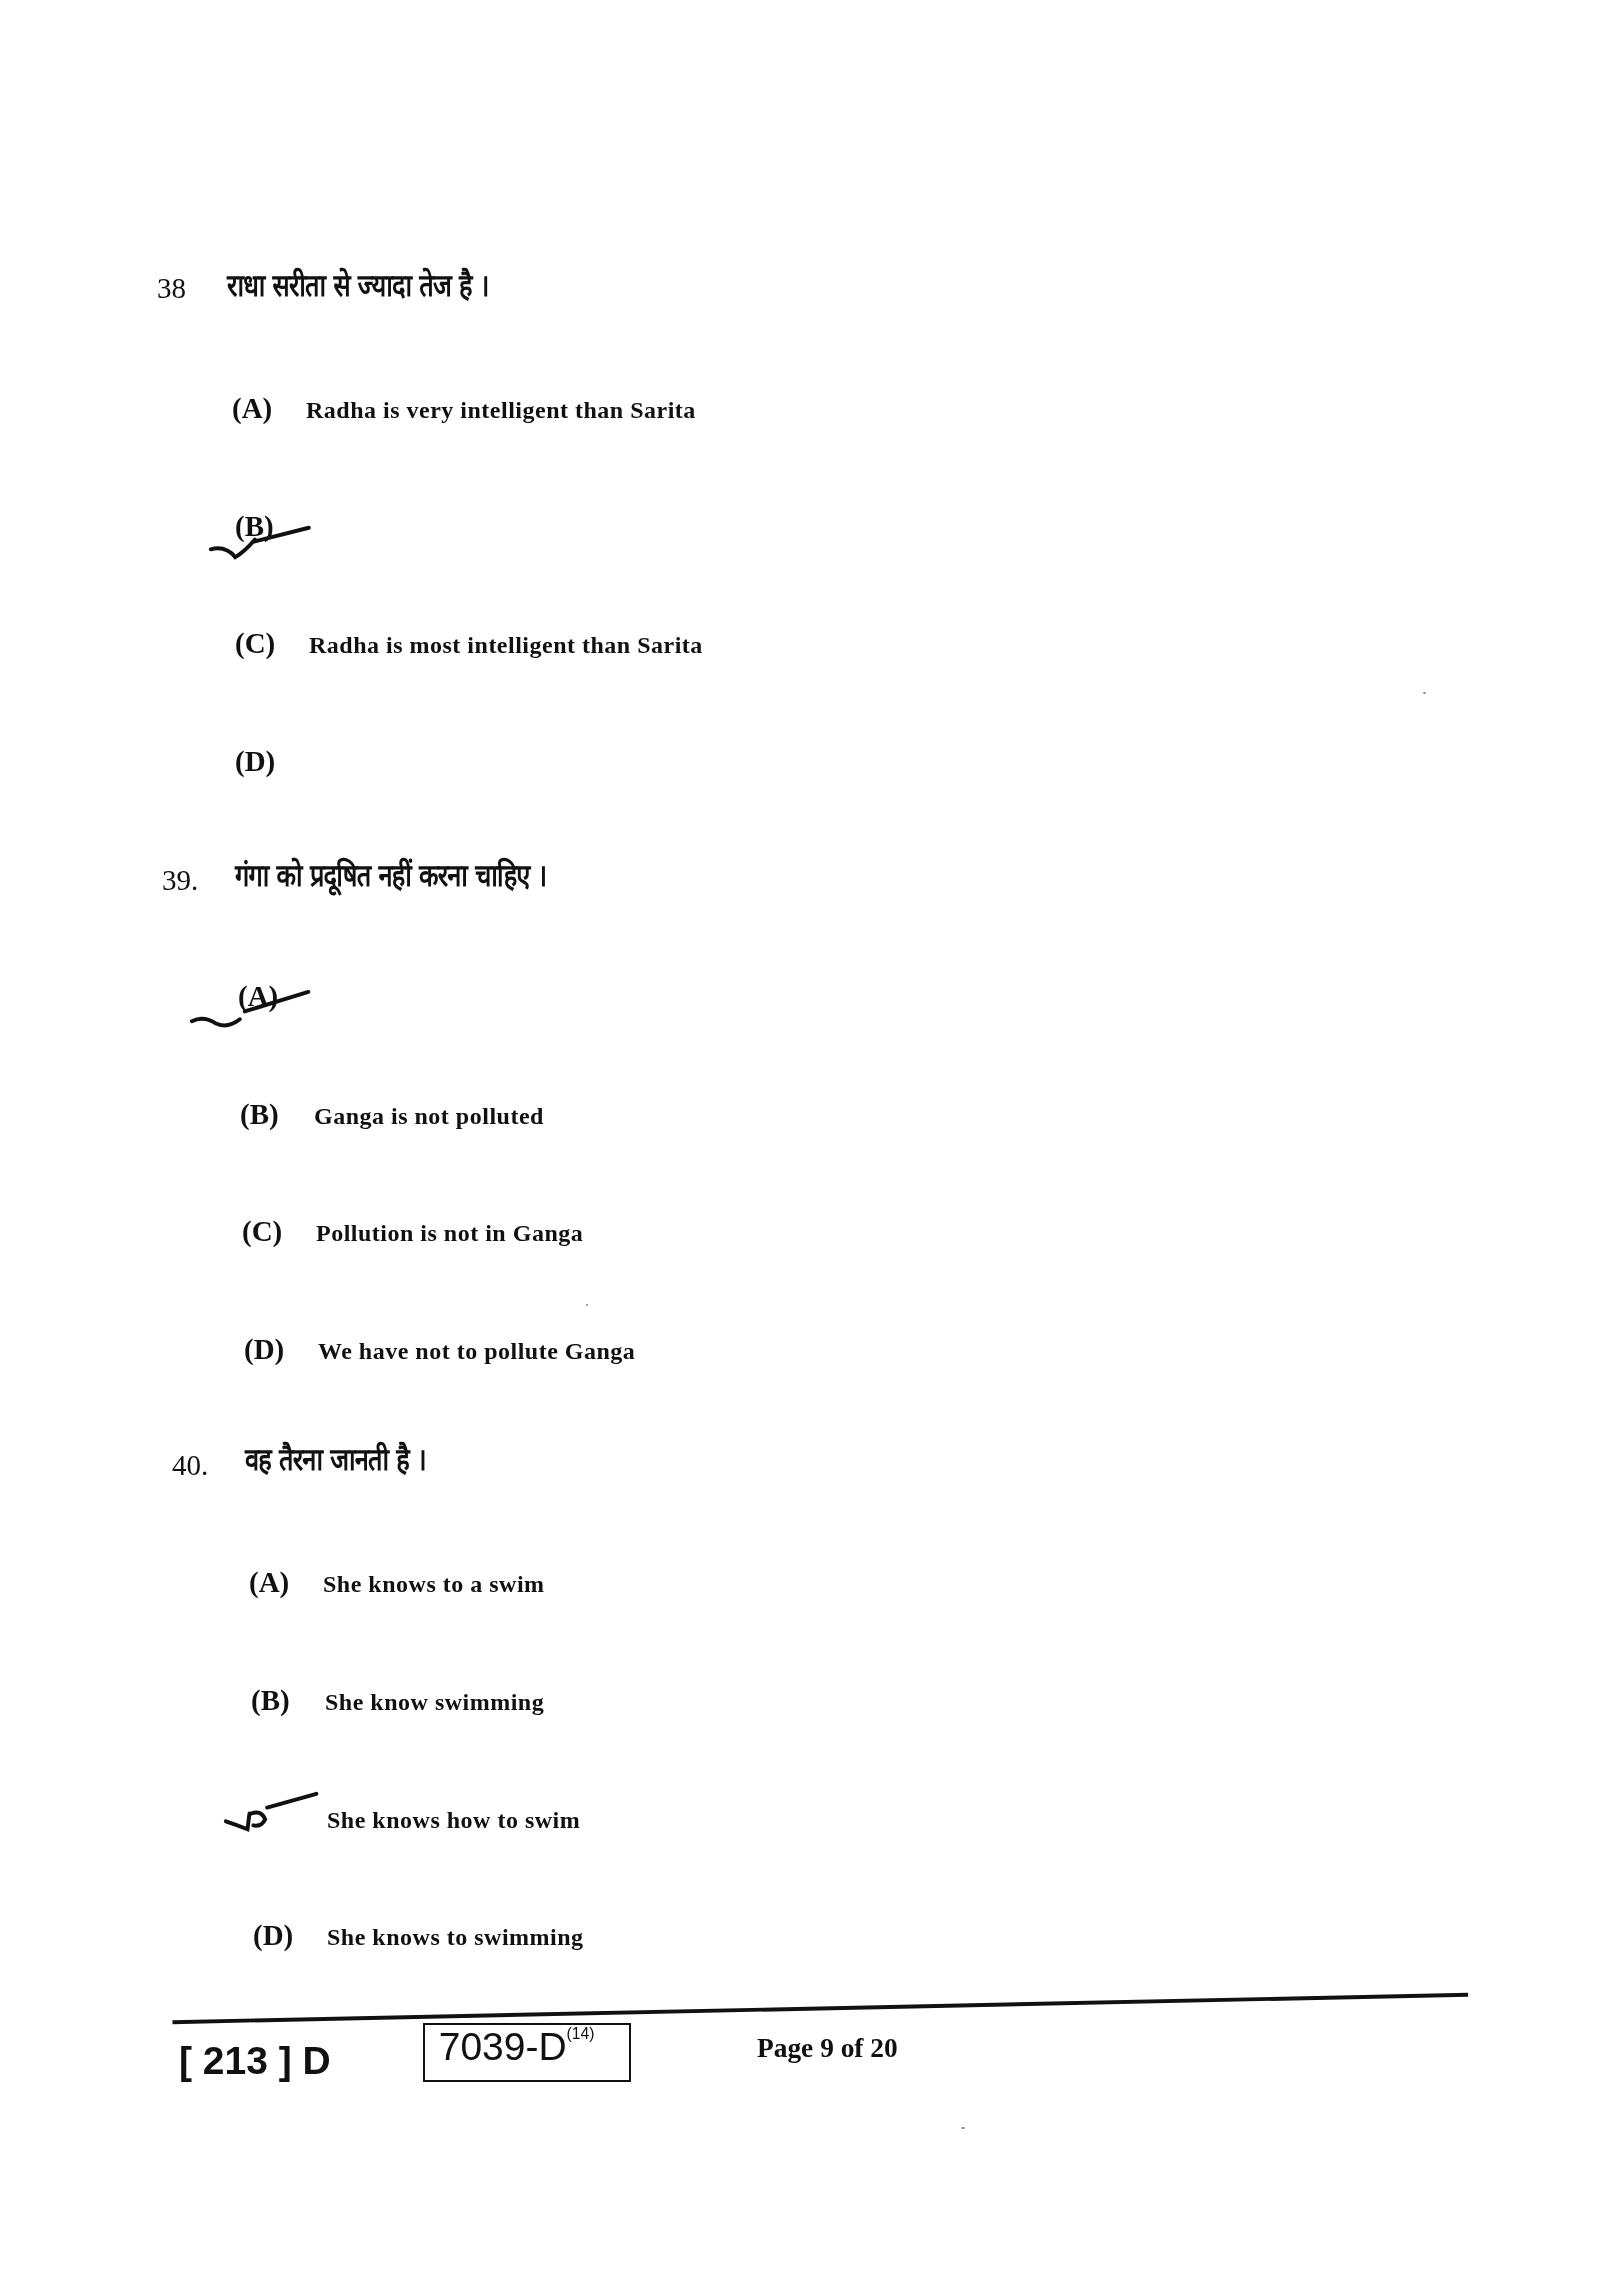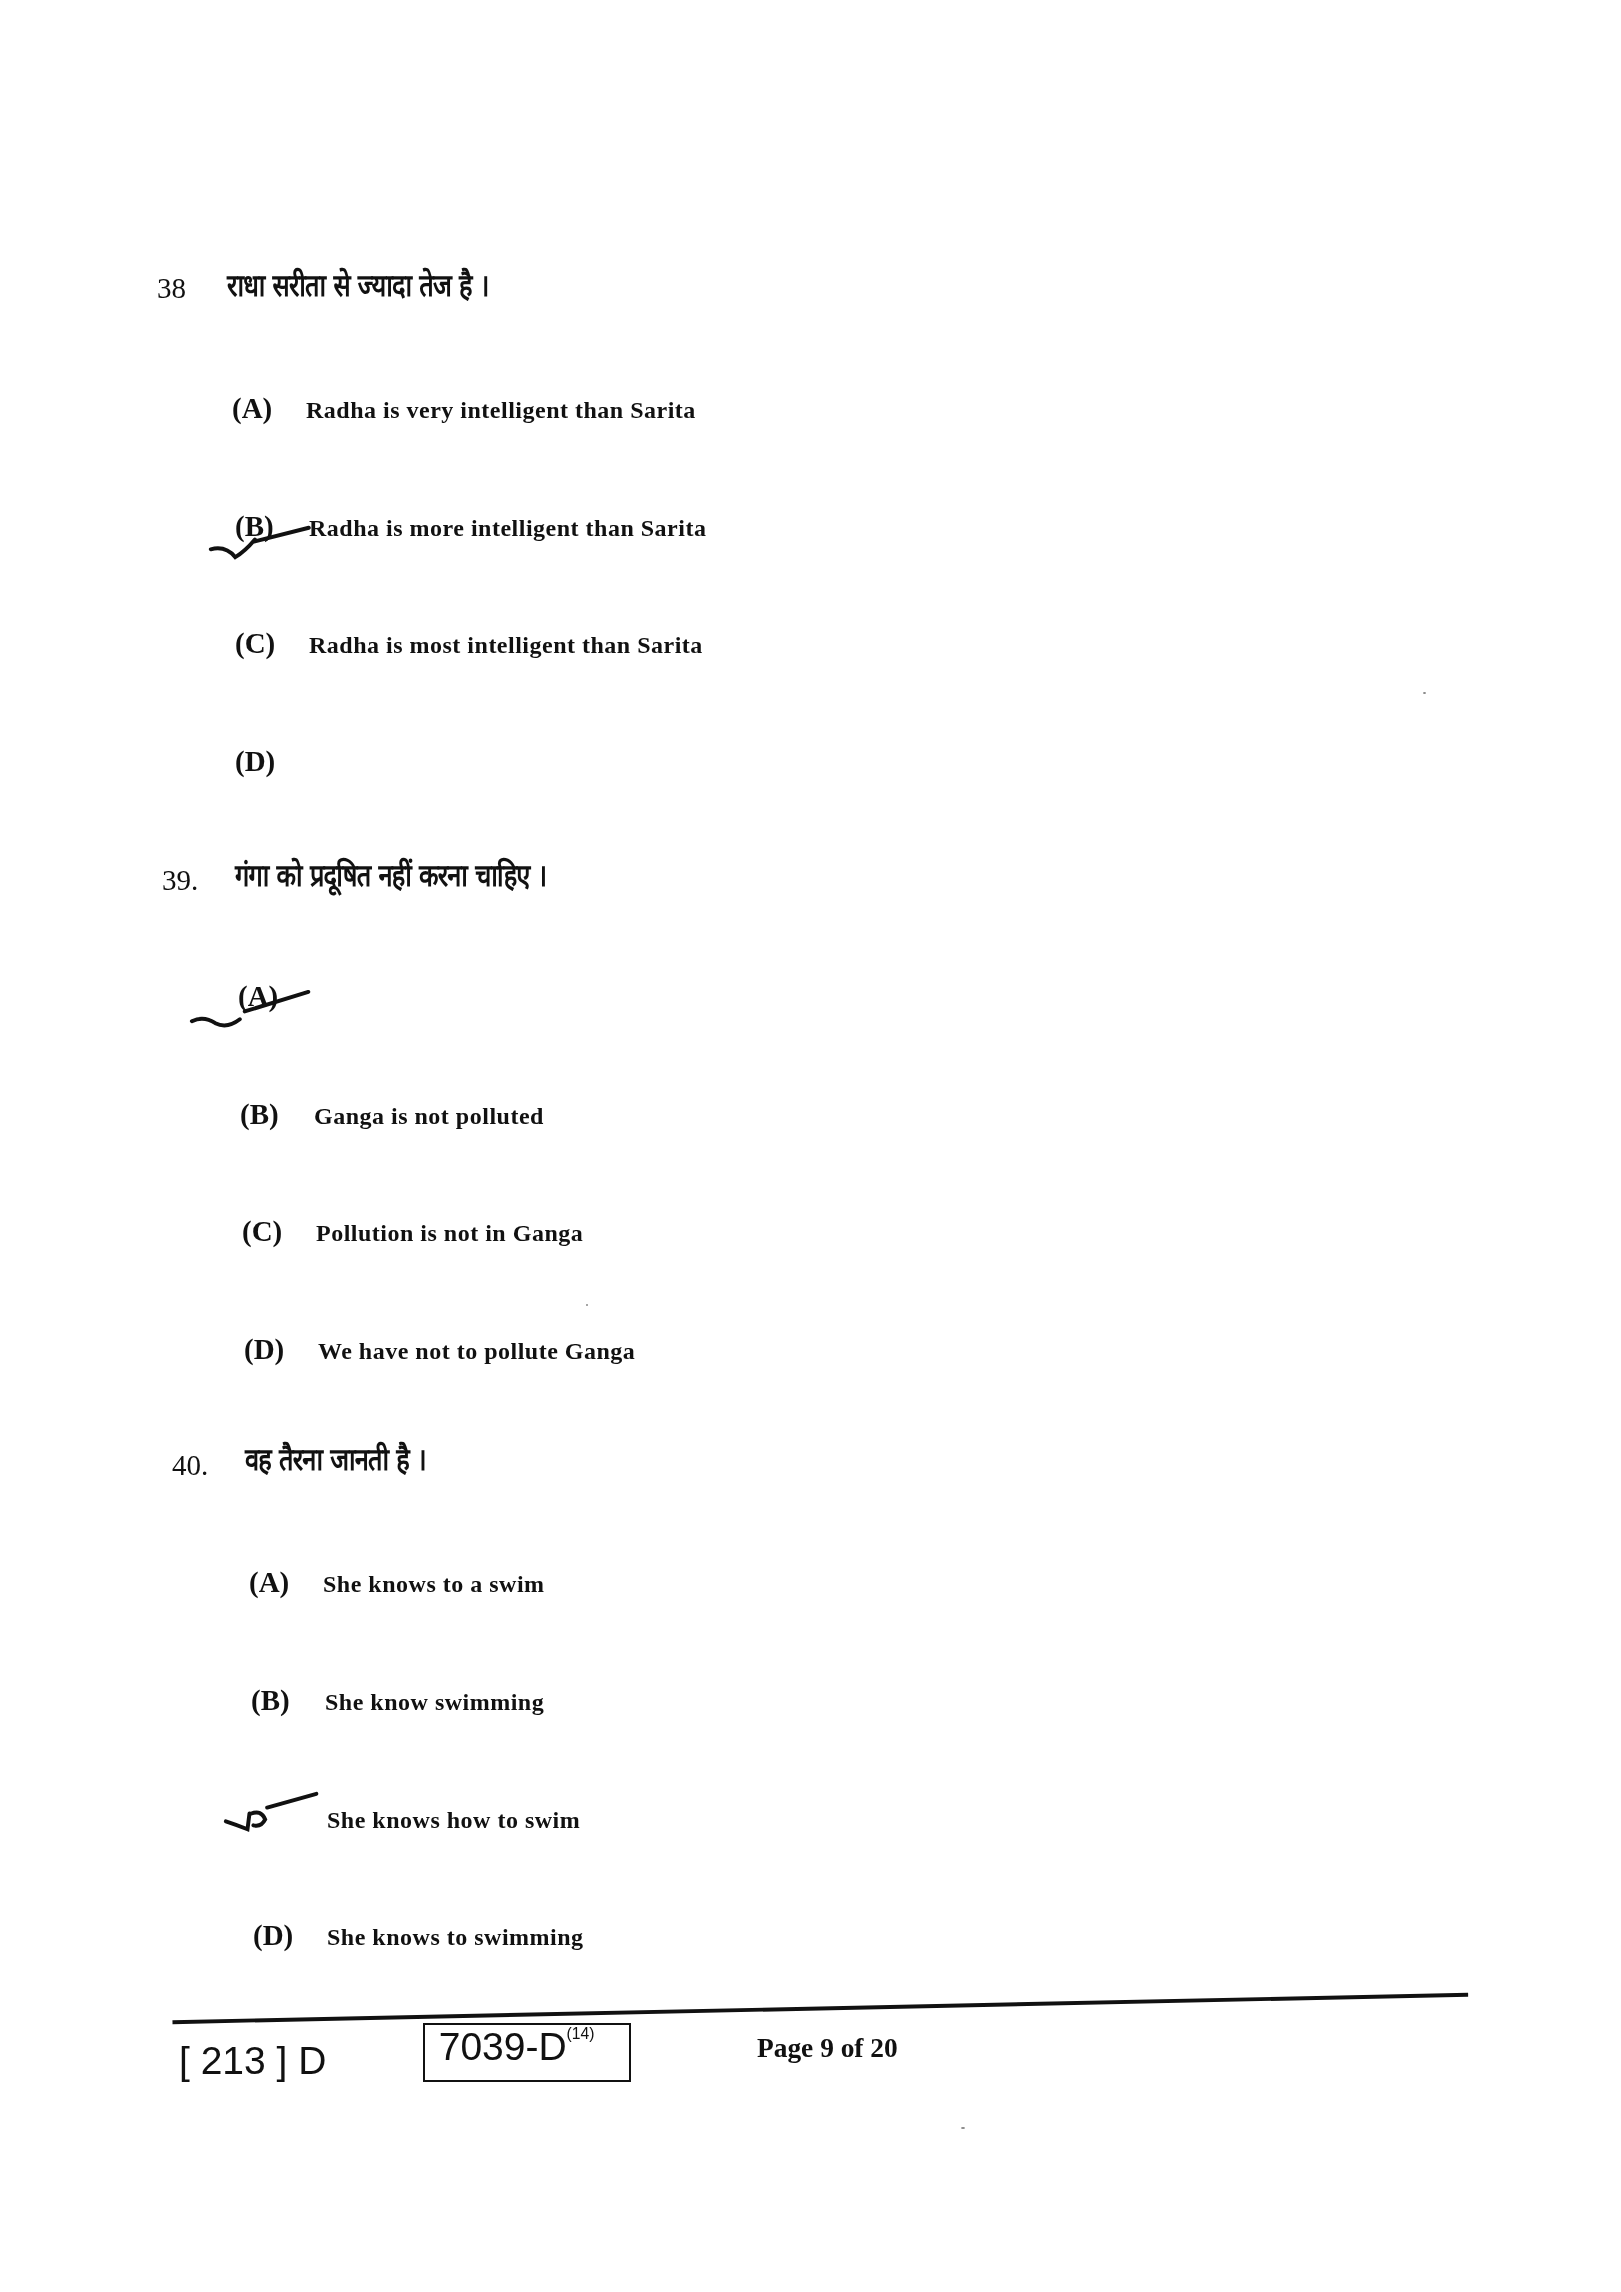--- a/index.html
+++ b/index.html
@@ -23,21 +23,21 @@
     font-family: "Liberation Serif", serif;
   }
   .opt-text {
     font-size: 24px; font-weight: bold;
     font-family: "Liberation Serif", serif; letter-spacing: 0.5px;
   }
   .tick { position: absolute; pointer-events: none; }
   .footer-line { position: absolute; }
   .footer-left {
     position: absolute; left: 179px; top: 2039px;
-    font-family: "Liberation Sans", sans-serif; font-size: 39px; font-weight: normal;
+    font-family: "Liberation Sans", sans-serif; font-size: 39px; font-weight: bold;
   }
   .footer-box {
     position: absolute; left: 423px; top: 2023px; width: 208px; height: 59px;
     border: 2.9px solid #111; box-sizing: border-box;
     font-family: "Liberation Sans", sans-serif; font-size: 39px;
     display: flex; padding-left: 13.7px;
   }
   .footer-box sub { font-size: 15.7px; vertical-align: -2px; }
   .footer-page {
     position: absolute; left: 757px; top: 2033px;
@@ -53,21 +53,20 @@
   <div>
     <span class="q-num" style="left:157px; top:272px;">38</span>
     <span class="q-text" style="left:227px; top:263px;">राधा सरीता से ज्यादा तेज है ।</span>
 
     <div class="opt" style="left:232px; top:392px;">
       <span class="opt-label">(A)</span>
       <span class="opt-text">Radha is very intelligent than Sarita</span>
     </div>
     <div class="opt" style="left:235px; top:510px;">
       <span class="opt-label">(B)</span>
-      <span class="opt-text">Radha is more intelligent than Sarita</span>
     </div>
     <svg class="tick" style="left:201px; top:510px;" width="147" height="59" viewBox="0 0 150 60">
       <path d="M10 40 Q25 36 35 48 Q45 42 55 30 M55 32 L110 18" stroke="#111" stroke-width="4" fill="none" stroke-linecap="round"></path>
     </svg>
     <div class="opt" style="left:235px; top:627px;">
       <span class="opt-label">(C)</span>
       <span class="opt-text">Radha is most intelligent than Sarita</span>
     </div>
     <div class="opt" style="left:235px; top:745px;">
       <span class="opt-label">(D)</span>

